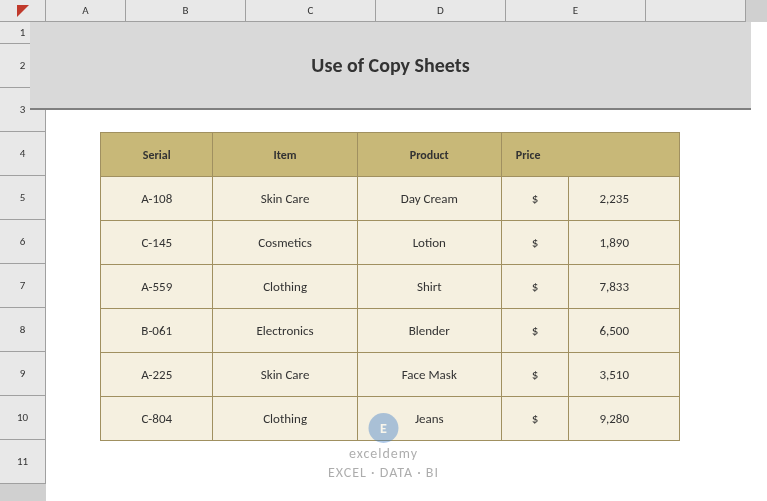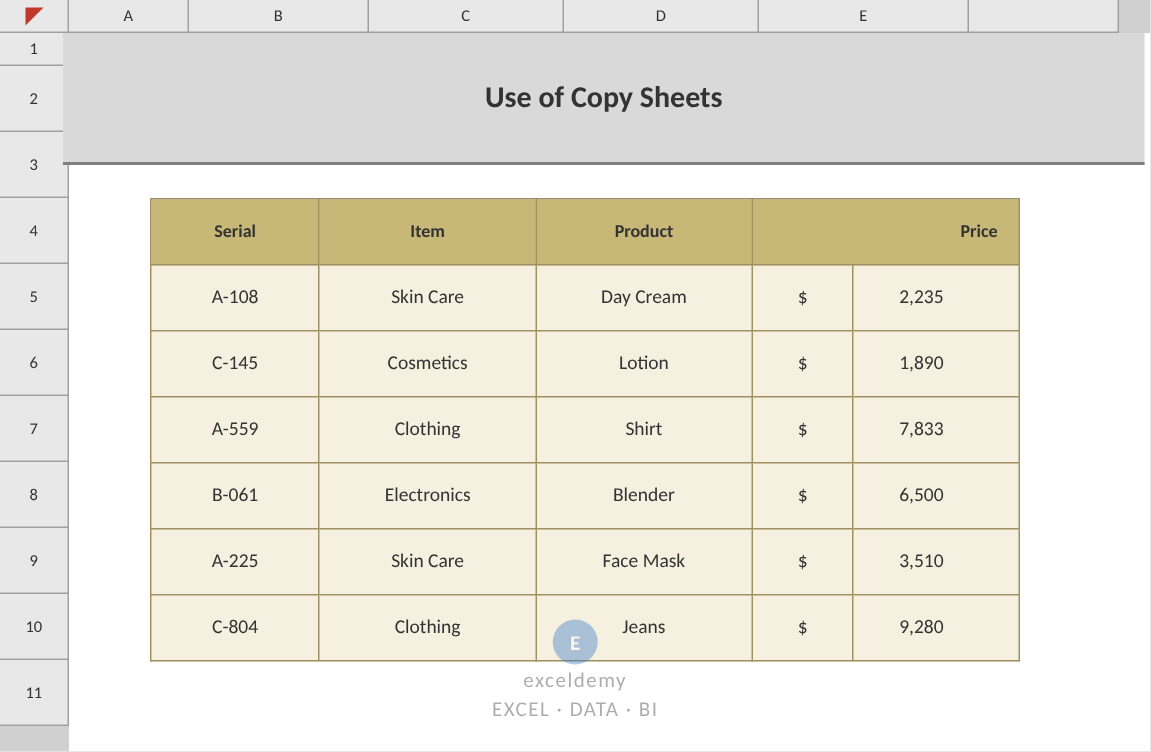--- a/index.html
+++ b/index.html
@@ -93,21 +93,21 @@
       left: 46px;
       right: 0;
       bottom: 0;
       background: white;
     }
 
     
     .title-area {
       position: absolute;
       top: 22px;
-      left: 42px;
+      left: 30px;
       width: 721px;
       height: 88px;
       background: #d9d9d9;
       border-bottom: 2px solid #7f7f7f;
       display: flex;
       align-items: center;
       justify-content: center;
     }
 
     .title-text {
@@ -153,21 +153,21 @@
     td.price-dollar {
       text-align: left;
       width: 30px;
     }
 
     td.price-value {
       text-align: left;
     }
 
     th.price-header {
-      text-align: right;
+      text-align: left;
     }
 
     
     .watermark {
       position: absolute;
       bottom: 20px;
       left: 50%;
       transform: translateX(-50%);
       display: flex;
       flex-direction: column;

